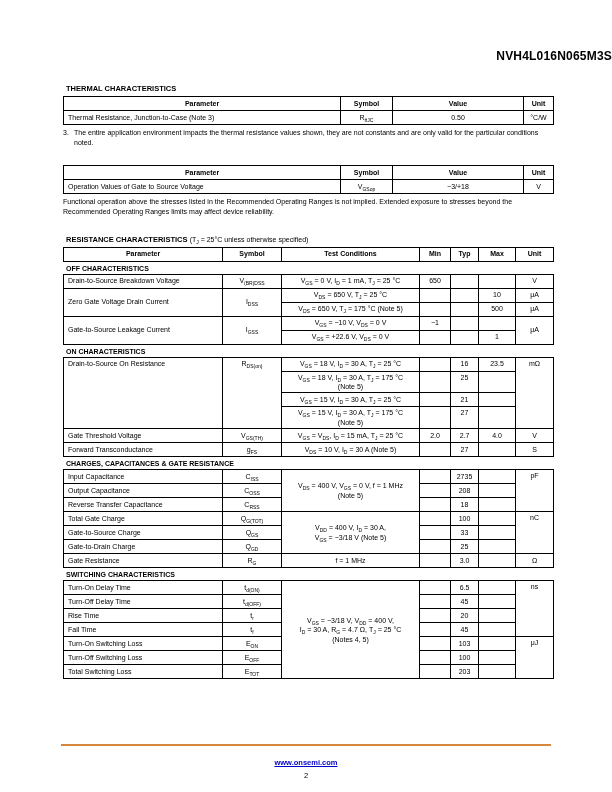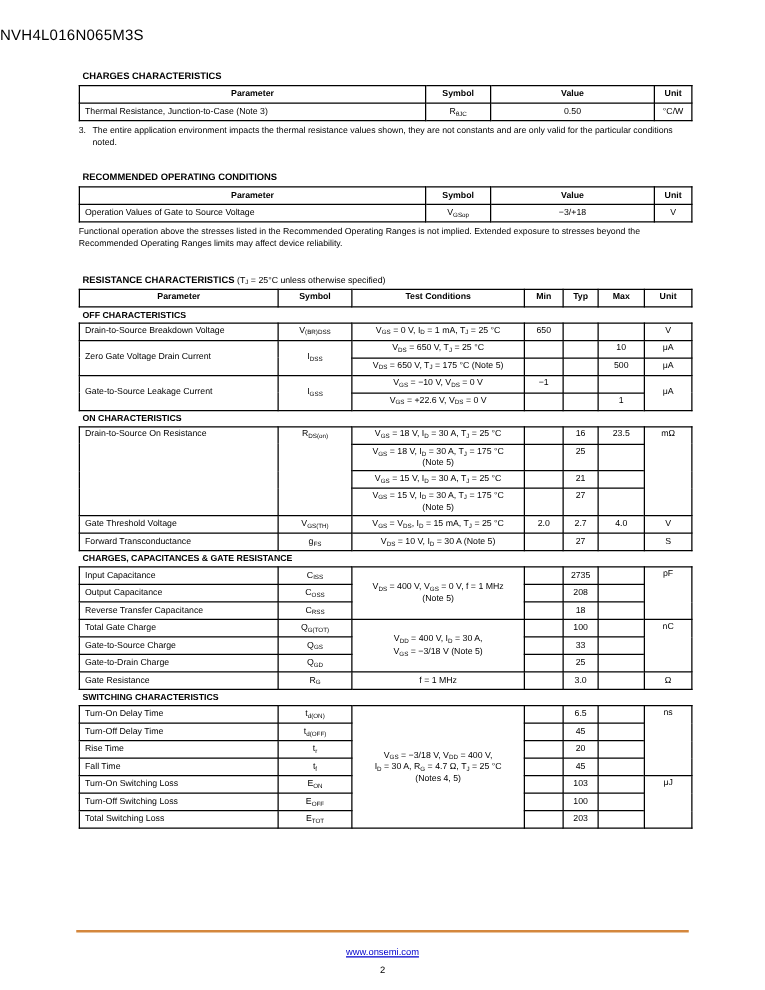--- a/index.html
+++ b/index.html
@@ -1,21 +1,21 @@
 <!DOCTYPE html>
 <html><head>
 <meta charset="utf-8">
 <style>
   * { margin: 0; padding: 0; box-sizing: border-box; }
   html, body { background: #ffffff; }
   body { font-family: "Liberation Sans", sans-serif; color: #000; }
   .page { position: relative; width: 612px; height: 792px; background: #fff; overflow: hidden; }
   .content { padding: 0 59px 0 63px; }
 
-  .doc-title { text-align: left; font-size: 12px; font-weight: normal; padding-top: 21px; letter-spacing: .2px; }
+  .doc-title { text-align: right; font-size: 12px; font-weight: bold; padding-top: 21px; letter-spacing: .2px; margin-top: 28px; }
 
   .table-heading { font-size: 7.5px; font-weight: bold; margin: 0 0 3px 3px; }
   .heading-qualifier { font-weight: normal; font-size: 7px; }
 
   .sub-heading { font-size: 7px; font-weight: bold; margin: 3px 0 2px 3px; }
 
   table { border-collapse: collapse; table-layout: fixed; width: 490px; font-size: 7px; }
   td, th { border: 1px solid #000; padding: 1px 2px; text-align: center; vertical-align: middle; line-height: 1.35; }
   th { font-weight: bold; height: 14px; }
   td { height: 14px; }
@@ -31,33 +31,33 @@
   .note { font-size: 7px; line-height: 1.45; margin: 3px 0 0 0; width: 490px; }
   .note-numbered { display: flex; }
   .note-num { width: 11px; flex: none; }
   .note-body { flex: 1; }
 
   .gap-lg { height: 21px; }
   .gap-md { height: 17px; }
 
   .footer { position: absolute; top: 744px; left: 61px; width: 490px; text-align: center; }
   .footer-rule { height: 2px; width: 100%; margin-bottom: 5px; }
-  .footer-link { font-size: 7.5px; font-weight: normal; color: #0000cc; text-decoration: underline; display: inline-block; }
+  .footer-link { font-size: 7.5px; font-weight: bold; color: #0000cc; text-decoration: underline; display: inline-block; }
   .footer-page { font-size: 7.5px; margin-top: 2px; }
 </style>
 </head>
 <body>
 
 <div class="page">
   <div class="doc-title">NVH4L016N065M3S</div>
 
   <div class="content">
     <div class="gap-lg"></div>
 
-    <div class="table-heading">CHARGES CHARACTERISTICS</div>
+    <div class="table-heading">THERMAL CHARACTERISTICS</div>
     <table>
       <colgroup>
           <col class="s-param">
           <col class="s-sym">
           <col class="s-val">
           <col class="s-unit">
         </colgroup>
       <tbody>
           <tr>
         <th>Parameter</th>
@@ -73,21 +73,20 @@
       </tr>
     </tbody>
       </table>
     <div class="note note-numbered">
       <span class="note-num">3.</span>
       <span class="note-body">The entire application environment impacts the thermal resistance values shown, they are not constants and are only valid for the particular conditions noted.</span>
     </div>
 
     <div class="gap-md"></div>
 
-    <div class="table-heading">RECOMMENDED OPERATING CONDITIONS</div>
     <table>
       <colgroup>
           <col class="s-param">
           <col class="s-sym">
           <col class="s-val">
           <col class="s-unit">
         </colgroup>
       <tbody>
           <tr>
         <th>Parameter</th>

